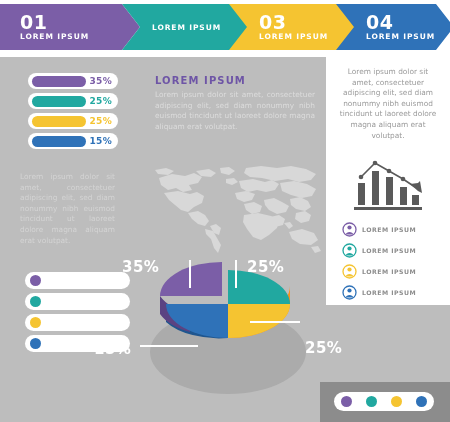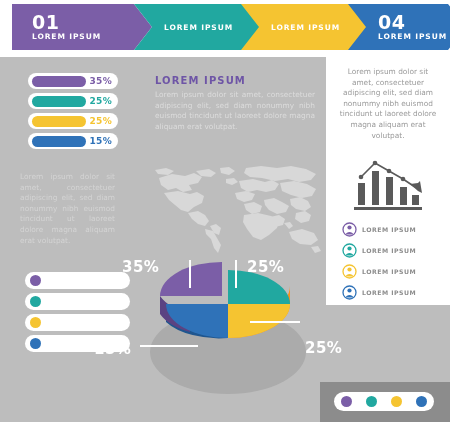--- a/index.html
+++ b/index.html
@@ -6,21 +6,21 @@
   body{
     width:450px;height:422px;
     background:#ffffff;
     font-family:"DejaVu Sans","Liberation Sans",sans-serif;
     overflow:hidden;
     position:relative;
   }
   #infographic{position:relative;width:450px;height:422px;background:#ffffff;}
 
   
-  .header{position:absolute;left:12px;top:4px;width:409px;height:46px;}
+  .header{position:absolute;left:0;top:4px;width:409px;height:46px;}
   .arrow{
     position:absolute;top:0;height:46px;
     display:flex;flex-direction:column;justify-content:center;
     box-sizing:border-box;
     clip-path:polygon(0 0, calc(100% - 18px) 0, 100% 50%, calc(100% - 18px) 100%, 0 100%, 18px 50%);
   }
   .arrow.first{clip-path:polygon(0 0, calc(100% - 18px) 0, 100% 50%, calc(100% - 18px) 100%, 0 100%);}
   .arrow-num{
     font-size:19px;font-weight:bold;color:#ffffff;line-height:18px;
     letter-spacing:0.5px;
@@ -124,20 +124,21 @@
         <div class="arrow-label">LOREM IPSUM</div>
       </div>
     </div>
     <div class="arrow" id="arrow1" style="left:122px;width:140px;background:#21a8a0;">
       <div class="arrow-inner">
         <div class="arrow-label">LOREM IPSUM</div>
       </div>
     </div>
     <div class="arrow" id="arrow2" style="left:229px;width:140px;background:#f5c431;">
       <div class="arrow-inner">
+        <div class="arrow-num">03</div>
         <div class="arrow-label">LOREM IPSUM</div>
       </div>
     </div>
     <div class="arrow" id="arrow3" style="left:336px;width:118px;background:#2f72b8;">
       <div class="arrow-inner">
         <div class="arrow-num">04</div>
         <div class="arrow-label">LOREM IPSUM</div>
       </div>
     </div>
   </div>

